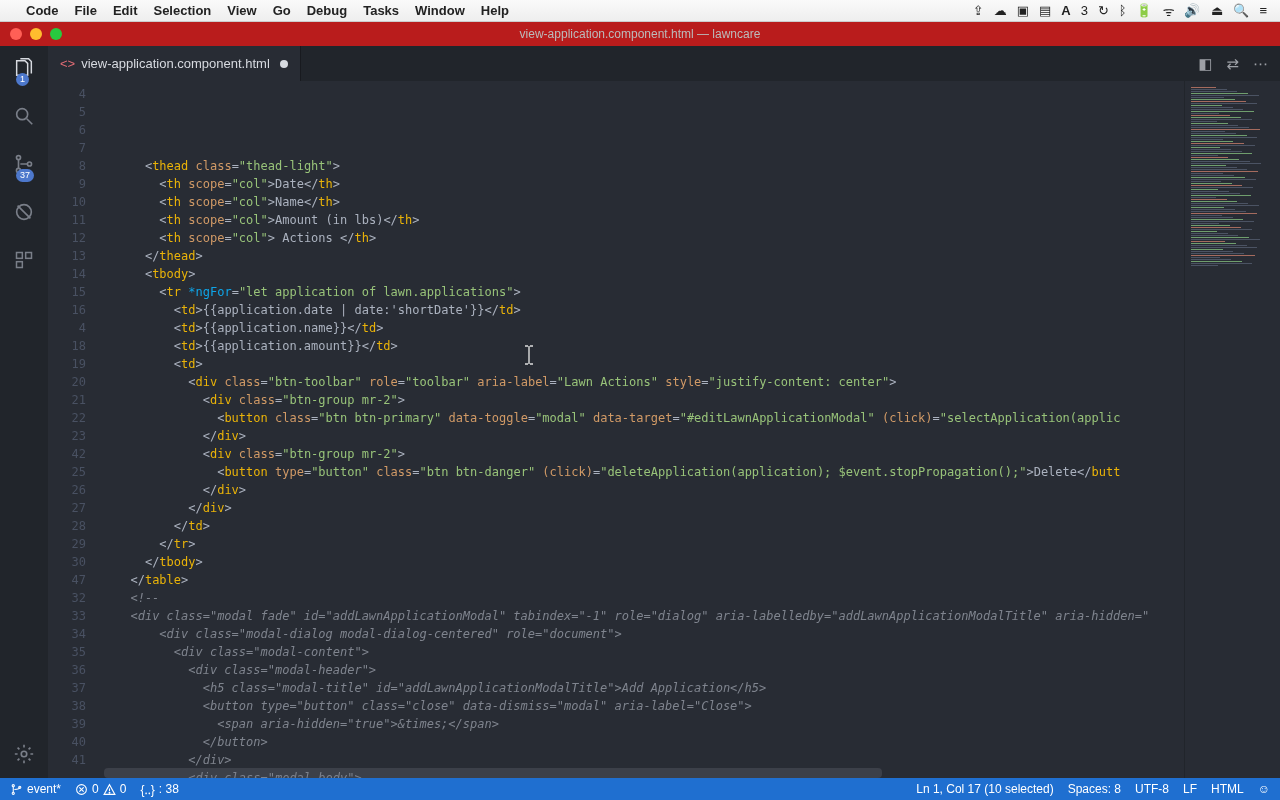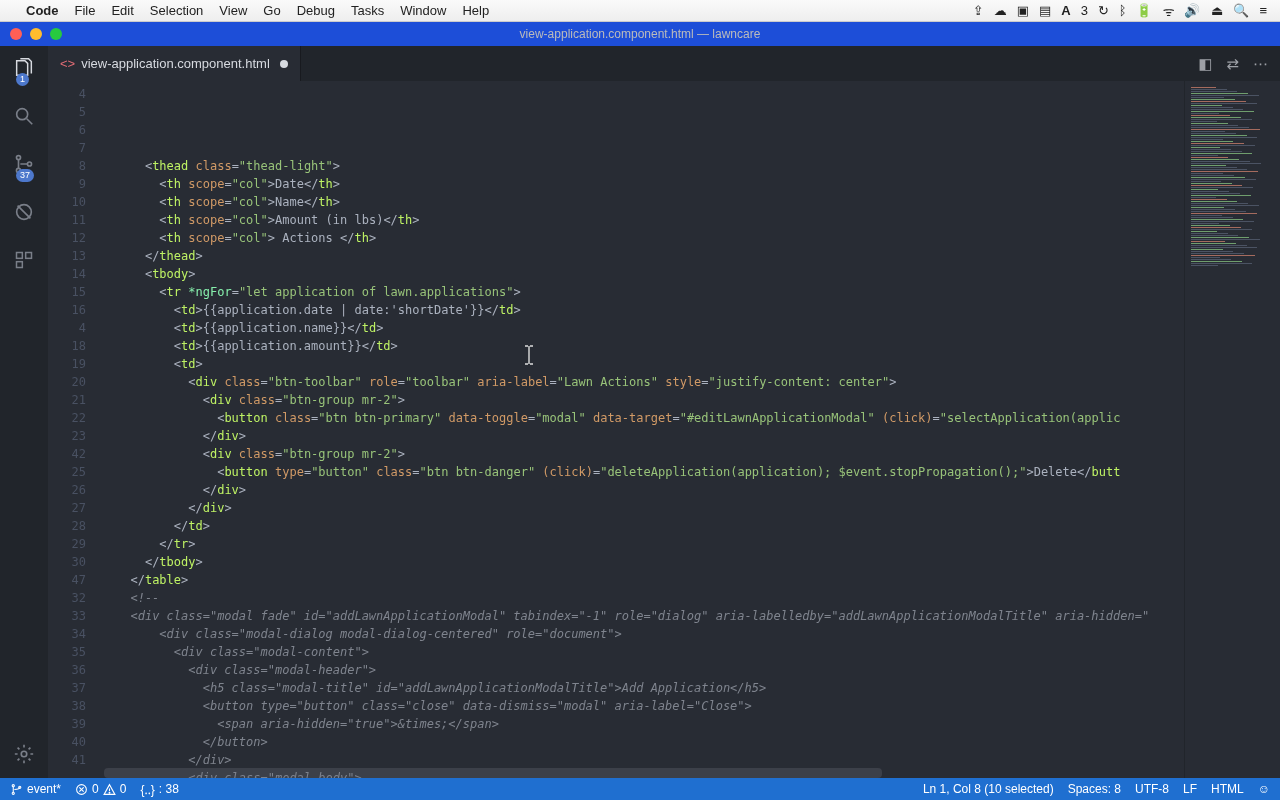--- a/index.html
+++ b/index.html
@@ -18,29 +18,29 @@
     height: 22px;
     background: linear-gradient(#fafafa,#eeeeee);
     display: flex;
     align-items: center;
     font-size: 13px;
     color: #222;
     padding: 0 8px;
     border-bottom: 1px solid #ccc;
   }
   .macos-menubar .apple { font-size: 14px; margin-right: 10px; }
-  .macos-menubar .menu-item { padding: 0 8px; font-weight: 400; }
+  .macos-menubar .menu-item { padding: 0 8px; font-weight: 700; }
   .macos-menubar .menu-item.bold { font-weight: 600; }
   .macos-menubar .spacer { flex: 1; }
   .macos-menubar .status-icon { margin: 0 5px; font-size: 13px; }
 
   
   .titlebar {
     height: 24px;
-    background: #1d4ed8;
+    background: #b91c1c;
     display: flex;
     align-items: center;
     position: relative;
     font-size: 12px;
     color: #bbb;
   }
   .traffic-lights { display: flex; gap: 8px; padding-left: 10px; }
   .traffic-light { width: 12px; height: 12px; border-radius: 50%; }
   .tl-red { background: #ff5f56; }
   .tl-yellow { background: #ffbd2e; }
@@ -128,25 +128,25 @@
   .codeline { height:18px; padding-left:12px; }
   .cursor-ibeam {
     position:absolute;
     width:14px; height:20px;
     pointer-events:none;
     color:#ddd;
   }
 
   
   .p  { color:#abb2bf; } 
-  .t  { color:#bef264; } 
+  .t  { color:#eab308; } 
   .a  { color:#d19a66; } 
   .s  { color:#98c379; } 
   .c  { color:#7f848e; font-style:italic; } 
-  .ang{ color:#86efac; } 
+  .ang{ color:#0ea5e9; } 
 
   .minimap {
     width:96px;
     background:#282c34;
     position:relative;
     border-left:1px solid #21252b;
   }
   .minimap .mm-content {
     position:absolute; top:6px; left:6px; right:6px;
     display:flex; flex-direction:column; gap:1px;
@@ -451,19 +451,19 @@
         <line x1="12" y1="10" x2="12" y2="15"></line>
         <circle cx="12" cy="18" r="0.8" fill="currentColor"></circle>
       </svg>
     <span>0</span>
   </div>
   <div class="sb-item">
     <span>{‥}</span>
     <span>: 38</span>
   </div>
   <div class="spacer"></div>
-  <div class="sb-item">Ln 1, Col 8 (10 selected)</div>
+  <div class="sb-item">Ln 1, Col 17 (10 selected)</div>
   <div class="sb-item">Spaces: 8</div>
   <div class="sb-item">UTF-8</div>
   <div class="sb-item">LF</div>
   <div class="sb-item">HTML</div>
   <div class="sb-item">☺</div>
 </div>
 
 </body></html>

